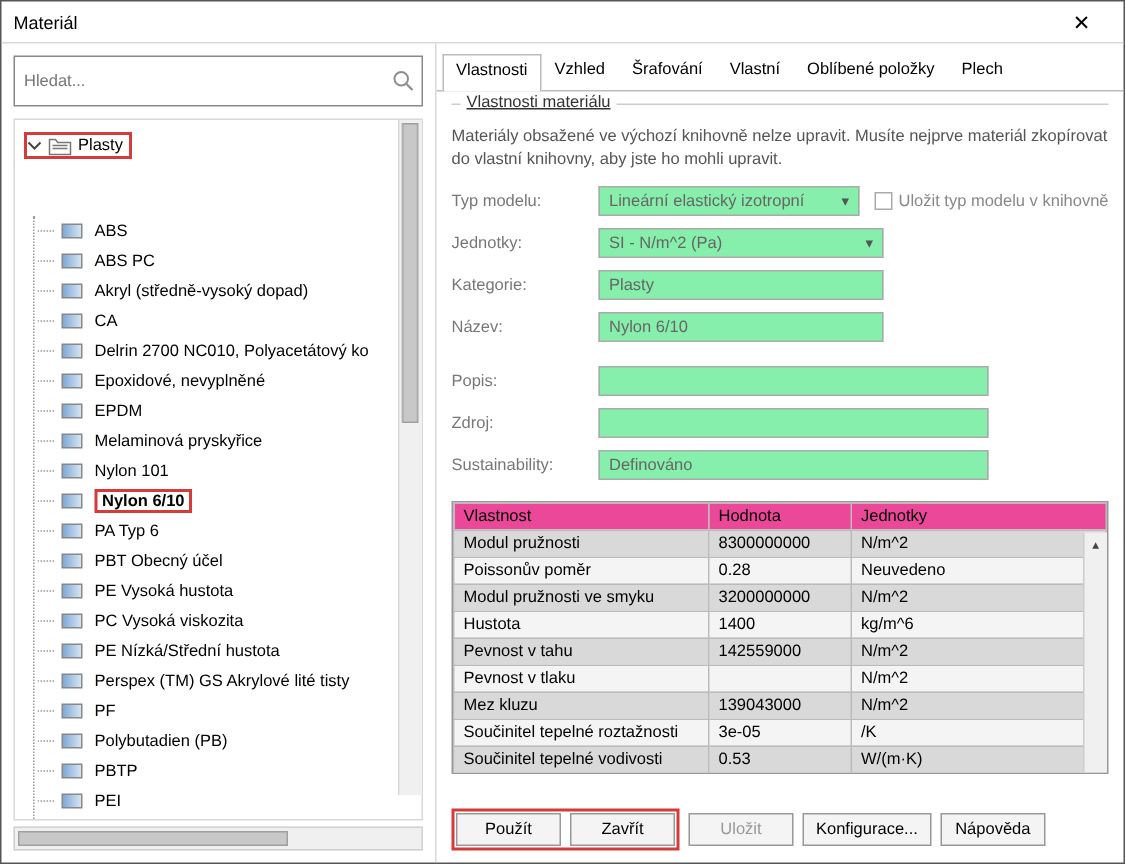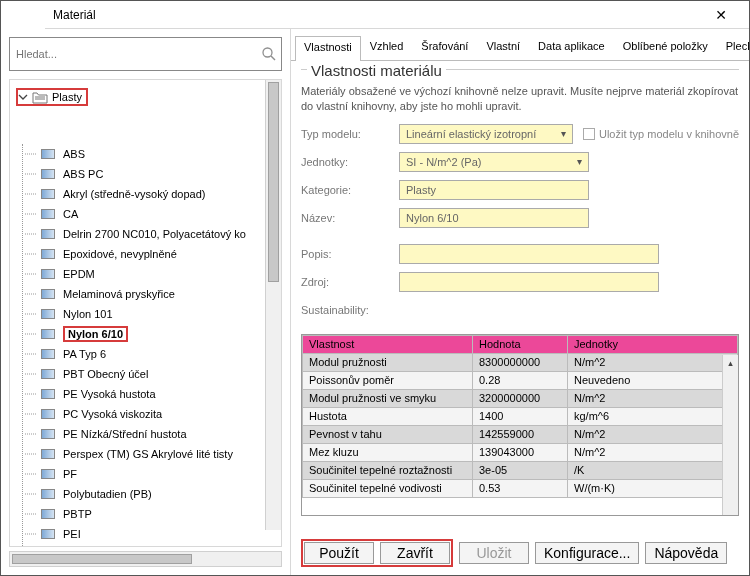--- a/index.html
+++ b/index.html
@@ -1,18 +1,18 @@
 <!DOCTYPE html>
 <html><head>
 <meta charset="utf-8">
 <style>
   * { box-sizing: border-box; }
   body { margin: 0; font-family: "Segoe UI", Tahoma, sans-serif; font-size: 11px; color: #000; background: #fff; width: 750px; height: 576px; overflow: hidden; }
   .window { width: 750px; height: 576px; border: 1px solid #555; display: flex; flex-direction: column; }
-  .titlebar { height: 28px; display: flex; align-items: center; padding: 0 8px; border-bottom: 1px solid #d8d8d8; margin-left: 44px; }
+  .titlebar { height: 28px; display: flex; align-items: center; padding: 0 8px; border-bottom: 1px solid #d8d8d8; }
   .titlebar .title { flex: 1; font-size: 12px; }
   .titlebar .close { width: 40px; text-align: center; font-size: 14px; cursor: default; }
   .body { flex: 1; display: flex; overflow: hidden; }
   .left-pane { width: 290px; display: flex; flex-direction: column; border-right: 1px solid #d8d8d8; }
   .search-wrap { padding: 8px; }
   .search { position: relative; border: 1px solid #888; height: 22px; display: flex; align-items: center; padding: 16px 4px; }
   .search input { border: none; outline: none; flex: 1; font-size: 11px; background: transparent; }
   .search .mag { width: 16px; height: 16px; opacity: .6; }
   .tree-wrap { flex: 1; overflow: hidden; position: relative; margin: 0 8px 4px 8px; border: 1px solid #d8d8d8; }
   .tree-scroll { position: absolute; inset: 0; overflow: hidden auto; }
@@ -31,45 +31,45 @@
   .tree-item .swatch { width: 14px; height: 10px; border: 1px solid #888; background: linear-gradient(90deg,#7fa9d6,#d6e4f2); display: inline-block; }
   .tree-item .lbl { white-space: nowrap; }
   .tree-item.selected { }
   .tree-item.selected .lbl { font-weight: 700; }
   .tree-item.hl .lbl-wrap { border: 2px solid #d63b3b; padding: 0 3px; display: inline-flex; align-items: center; gap: 4px; }
   .right-pane { flex: 1; display: flex; flex-direction: column; overflow: hidden; }
   .tabs { display: flex; height: 26px; border-bottom: 1px solid #bbb; padding: 0 4px; gap: 0; margin-top: 6px; }
   .tab { padding: 4px 8px; border: 1px solid transparent; border-bottom: none; font-size: 11px; cursor: default; white-space: nowrap; }
   .tab.active { border-color: #bbb; background: #fff; position: relative; top: 1px; }
   .group { margin: 8px 10px 4px 10px; border-top: 1px solid #ccc; position: relative; padding-top: 8px; }
-  .group-title { position: absolute; top: -8px; left: 6px; background: #fff; padding: 0 4px; font-size: 15px; color: #333; }
+  .group-title { position: absolute; top: -8px; left: 6px; background: #fff; padding: 0 4px; font-size: 11px; color: #333; text-decoration: underline; }
   .hint { color: #555; font-size: 11px; margin: 2px 10px 8px 10px; line-height: 1.35; }
   .form { margin: 0 10px; }
   .frow { display: flex; align-items: center; height: 24px; margin-bottom: 4px; gap: 8px; }
   .flabel { width: 90px; color: #777; }
   .fcontrol { flex: 1; display: flex; align-items: center; gap: 10px; }
-  .combo, .text { height: 20px; border: 1px solid #aaa; background: #fef9c3; display: flex; align-items: center; padding: 0 6px; font-size: 11px; flex: 1; color: #666; }
+  .combo, .text { height: 20px; border: 1px solid #aaa; background: #86efac; display: flex; align-items: center; padding: 0 6px; font-size: 11px; flex: 1; color: #666; }
   .combo { justify-content: space-between; max-width: 190px; }
   .text { max-width: 190px; }
   .text.wide { max-width: 260px; }
   .chev { font-size: 10px; color: #555; }
   .chk { display: flex; align-items: center; gap: 4px; color: #888; font-size: 11px; }
   .chkbox { width: 12px; height: 12px; border: 1px solid #aaa; background: #fff; display: inline-block; }
   .prop-table-wrap { margin: 8px 10px 0 10px; border: 1px solid #999; position: relative; height: 182px; overflow: hidden; }
   .ptable { width: 100%; border-collapse: collapse; font-size: 11px; }
   .ptable th, .ptable td { border: 1px solid #bbb; padding: 2px 6px; text-align: left; height: 18px; }
   .ptable th { background: #ec4899; font-weight: 400; }
   .ptable tr:nth-child(odd) td { background: #d9d9d9; }
   .ptable tr:nth-child(even) td { background: #f4f4f4; }
   .ptable col.c1 { width: 170px; }
   .ptable col.c2 { width: 95px; }
   .prop-scroll-v { position: absolute; right: 0; top: 20px; bottom: 0; width: 16px; background: #f0f0f0; border-left: 1px solid #ccc; }
   .prop-scroll-v .arrow { height: 16px; display: flex; align-items: center; justify-content: center; font-size: 9px; color: #444; }
   .buttons { display: flex; gap: 6px; padding: 8px 10px; align-items: center; margin-top: auto; }
-  .btn { height: 22px; min-width: 70px; border: 1px solid #999; background: #f4f4f4; font-size: 14px; display: inline-flex; align-items: center; justify-content: center; padding: 0 8px; }
+  .btn { height: 22px; min-width: 70px; border: 1px solid #999; background: #f4f4f4; font-size: 11px; display: inline-flex; align-items: center; justify-content: center; padding: 0 8px; }
   .btn.dis { color: #999; }
   .btn-hl { border: 2px solid #d63b3b; display: inline-flex; gap: 6px; padding: 1px; }
   svg { display: block; }
 </style>
 </head>
 <body>
 
 <div class="window">
   <div class="titlebar">
     <span class="title">Materiál</span>
@@ -312,21 +312,20 @@
         <div class="scroll-thumb-h"></div>
       </div>
     </div>
 
     <div class="right-pane">
       <div class="tabs" id="tabs">
           <div class="tab active">Vlastnosti</div>
           <div class="tab">Vzhled</div>
           <div class="tab">Šrafování</div>
           <div class="tab">Vlastní</div>
-          <div class="tab">Data aplikace</div>
           <div class="tab">Oblíbené položky</div>
           <div class="tab">Plech</div>
         </div>
 
       <div class="group">
         <span class="group-title">Vlastnosti materiálu</span>
       </div>
       <div class="hint">Materiály obsažené ve výchozí knihovně nelze upravit. Musíte nejprve materiál zkopírovat do vlastní knihovny, aby jste ho mohli upravit.</div>
 
       <div class="form">
@@ -380,20 +379,25 @@
         <div class="frow">
           <span class="flabel">Zdroj:</span>
           <div class="fcontrol">
               <div class="text wide">
                 <span></span>
               </div>
             </div>
         </div>
         <div class="frow">
           <span class="flabel">Sustainability:</span>
+          <div class="fcontrol">
+              <div class="text wide">
+                <span>Definováno</span>
+              </div>
+            </div>
         </div>
       </div>
 
       <div class="prop-table-wrap">
         <table class="ptable">
           <colgroup>
               <col class="c1">
               <col class="c2">
               <col>
             </colgroup>
@@ -424,20 +428,25 @@
                 <td>Hustota</td>
                 <td>1400</td>
                 <td>kg/m^6</td>
               </tr>
               <tr>
                 <td>Pevnost v tahu</td>
                 <td>142559000</td>
                 <td>N/m^2</td>
               </tr>
               <tr>
+                <td>Pevnost v tlaku</td>
+                <td></td>
+                <td>N/m^2</td>
+              </tr>
+              <tr>
                 <td>Mez kluzu</td>
                 <td>139043000</td>
                 <td>N/m^2</td>
               </tr>
               <tr>
                 <td>Součinitel tepelné roztažnosti</td>
                 <td>3e-05</td>
                 <td>/K</td>
               </tr>
               <tr>

